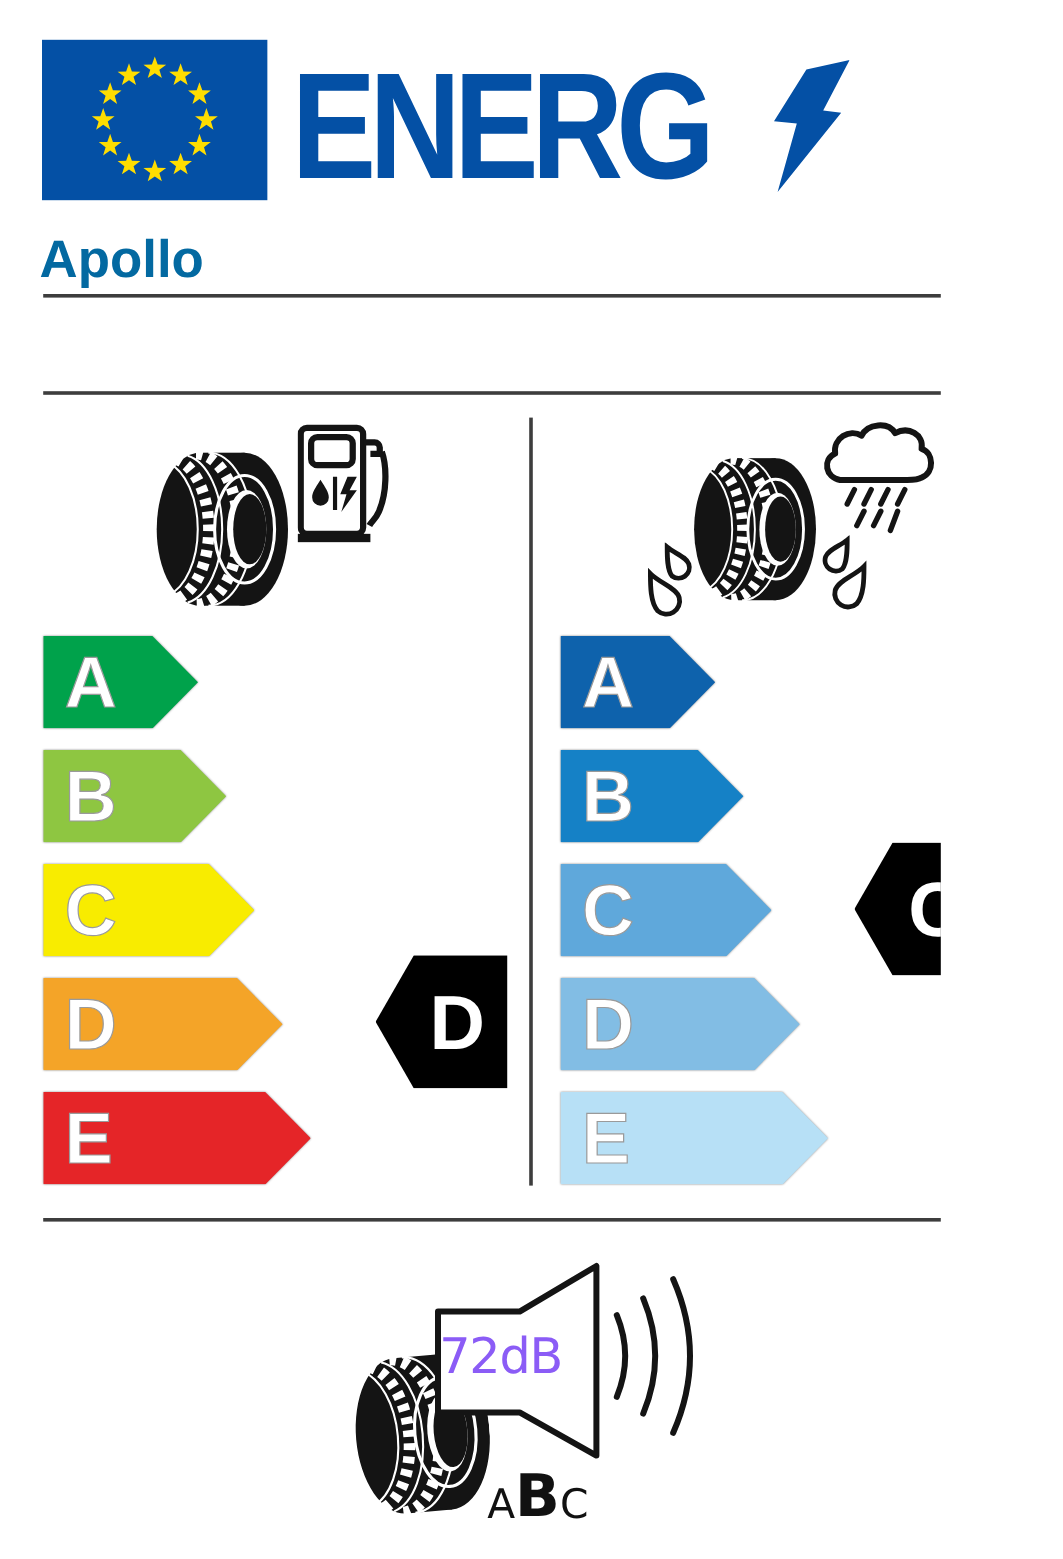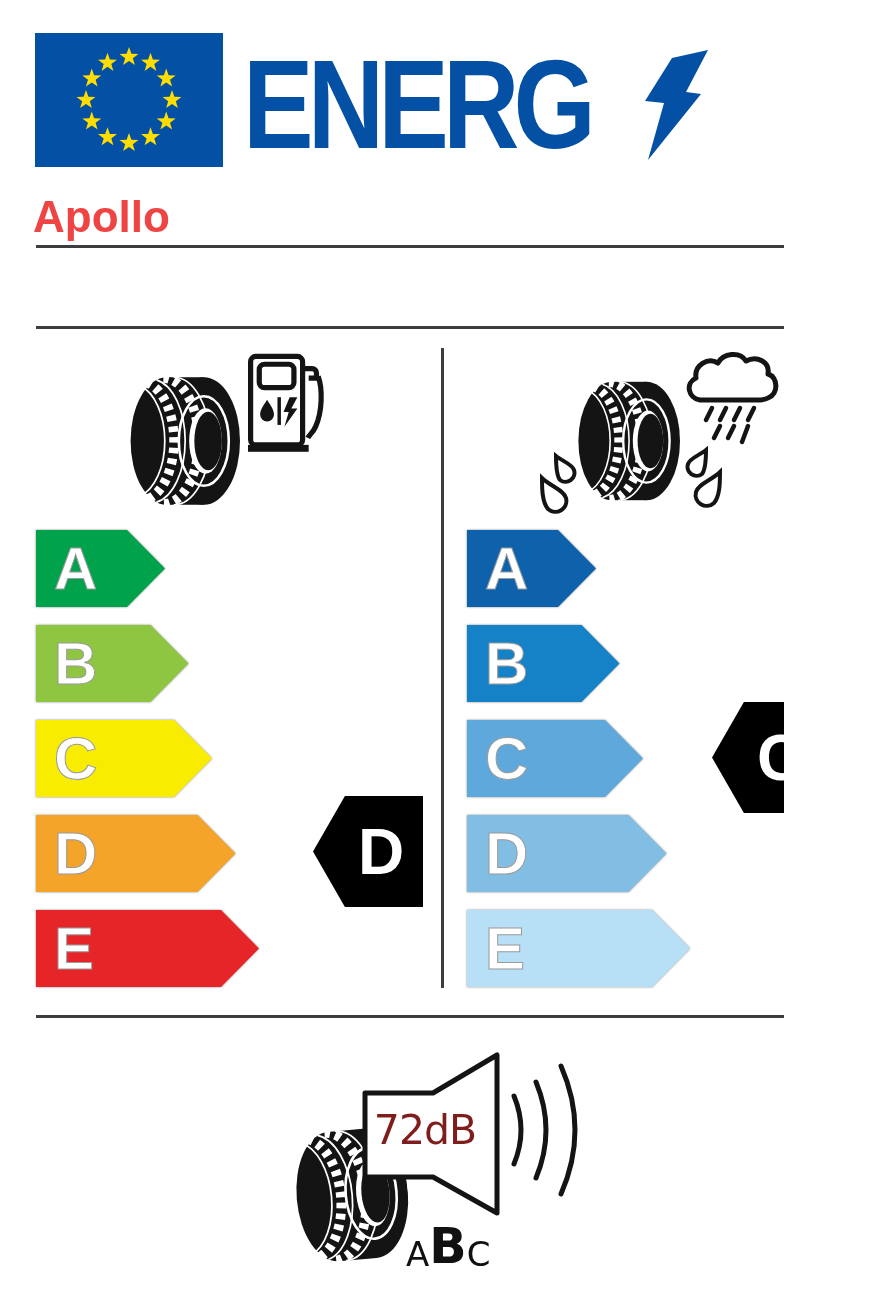--- a/index.html
+++ b/index.html
@@ -6,21 +6,21 @@
   .label{position:relative;width:784px;height:1299px;background:#fff;overflow:hidden;
          font-family:"Liberation Sans",sans-serif;}
 
   
   .eu-flag{position:absolute;left:35px;top:33px;}
   .logo-text{position:absolute;left:243px;top:42px;font-size:126px;line-height:1;
              font-weight:bold;letter-spacing:-7px;transform:scaleX(0.84);
              transform-origin:left top;white-space:nowrap;}
   .bolt{position:absolute;left:644px;top:50px;}
 
-  .brand{position:absolute;left:33px;top:192px;font-size:44px;font-weight:bold;color:#ef4444;}
+  .brand{position:absolute;left:33px;top:192px;font-size:44px;font-weight:bold;color:#0369a1;}
 
   .rule{position:absolute;left:36px;width:814px;height:3px;background:#3d3d3d;}
   .rule-1{top:245px;}
   .rule-2{top:326px;}
   .rule-3{top:1015px;}
   .vdivider{position:absolute;left:441px;top:348px;width:3px;height:640px;background:#3d3d3d;}
 
   
   .icon{position:absolute;}
   .tire-fuel{left:128px;top:368px;}
@@ -45,22 +45,22 @@
                 -webkit-text-stroke:1px #9a9a9a;}
 
   
   .badge{position:absolute;background:#000;display:flex;align-items:center;justify-content:center;
          clip-path:polygon(0 50%, 29% 0, 100% 0, 100% 100%, 29% 100%);}
   .badge-fuel{left:313px;top:796px;width:110px;height:111px;}
   .badge-wet{left:712px;top:702px;width:110px;height:111px;}
   .badge-letter{font-size:64px;font-weight:bold;color:#fff;margin-left:26px;line-height:1;}
 
   
-  .db-value{position:absolute;left:366px;top:1106px;width:118px;text-align:center;
-            font-family:"DejaVu Sans",sans-serif;font-size:41px;color:#7f1d1d;letter-spacing:-1px;}
+  .db-value{position:absolute;left:366px;top:1106px;width:118px;
+            font-family:"DejaVu Sans",sans-serif;font-size:41px;color:#8b5cf6;letter-spacing:-1px;}
   .noise-classes{position:absolute;left:406px;top:1222px;display:flex;align-items:flex-end;
                  font-family:"DejaVu Sans",sans-serif;color:#111;line-height:1;}
   .noise-classes .nc{font-size:34px;}
   .noise-classes .nc.selected{font-size:49px;font-weight:bold;}
 </style>
 </head>
 <body>
 
 <div class="label">
 

